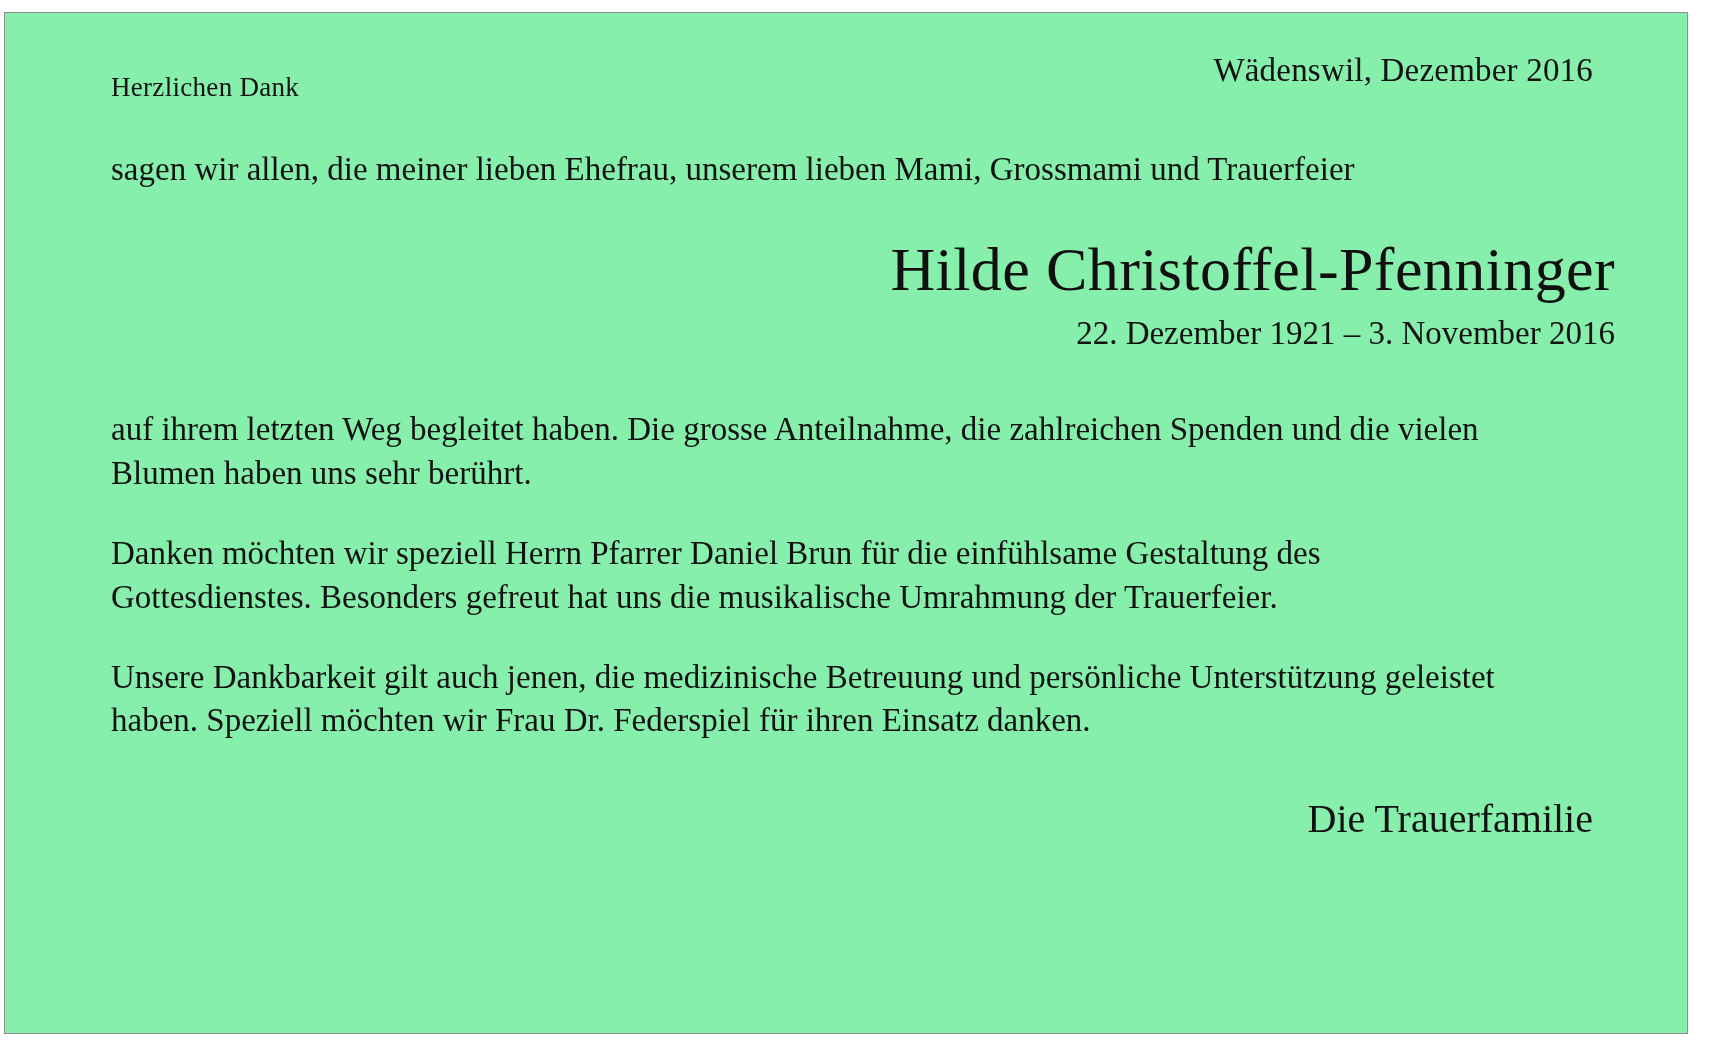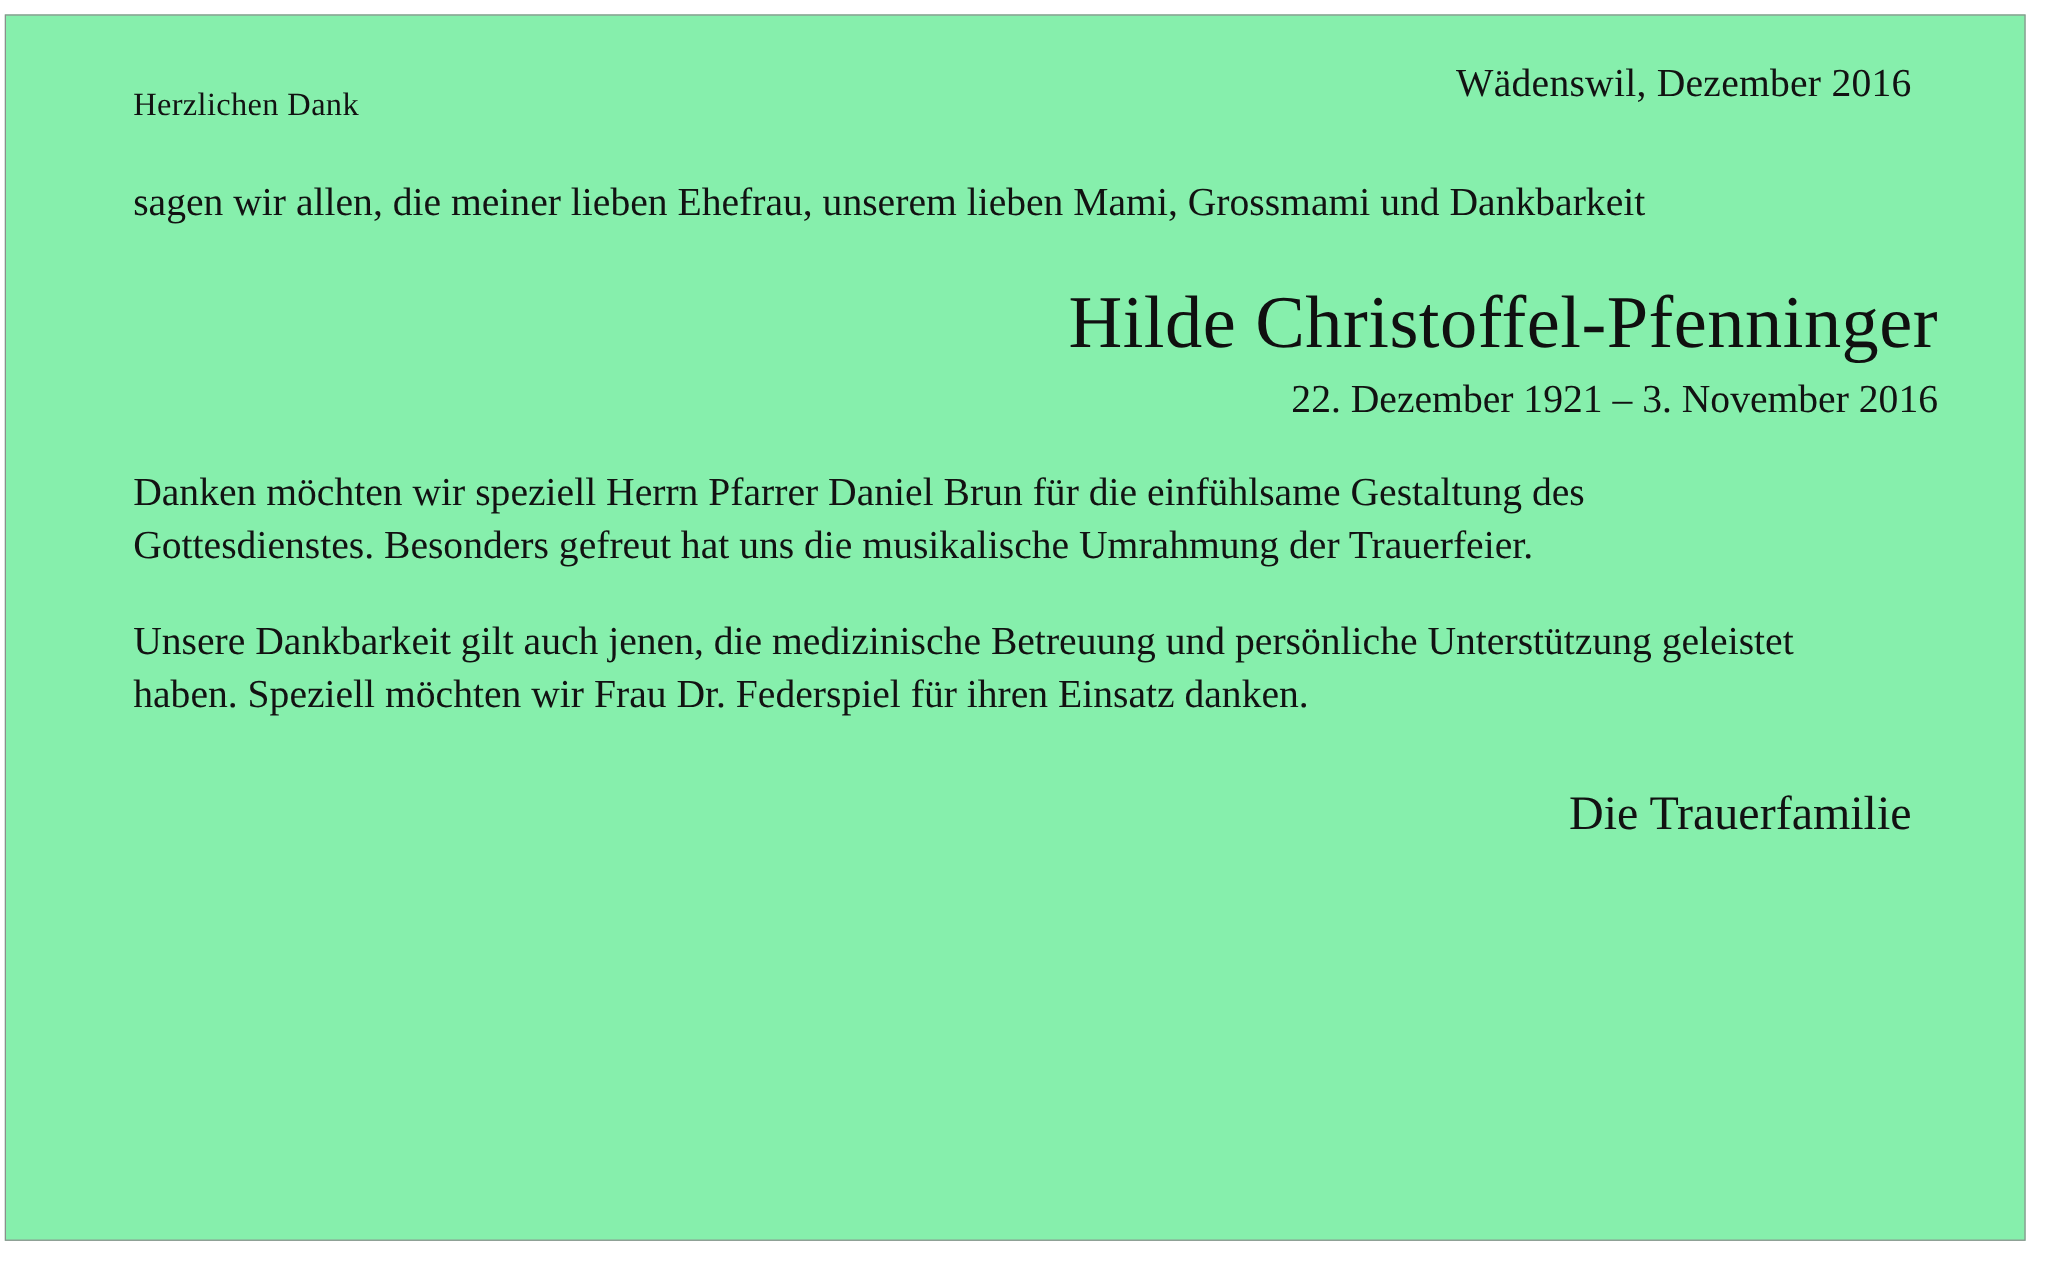--- a/index.html
+++ b/index.html
@@ -114,27 +114,28 @@
 <body>
 
 <div class="page">
   <div class="card">
     <div class="card-inner">
 
       <div class="place-date">Wädenswil, Dezember 2016</div>
 
       <div class="salutation">Herzlichen Dank</div>
 
-      <div class="intro">sagen wir allen, die meiner lieben Ehefrau, unserem lieben Mami, Grossmami und Dankbarkeit</div>
+      <div class="intro">sagen wir allen, die meiner lieben Ehefrau, unserem lieben Mami, Grossmami und Trauerfeier</div>
 
       <div class="name-block">
         <div class="deceased-name">Hilde Christoffel-Pfenninger</div>
         <div class="life-dates">22. Dezember 1921 – 3. November 2016</div>
       </div>
 
+      <div class="body-par first-after-name">auf ihrem letzten Weg begleitet haben. Die grosse Anteilnahme, die zahlreichen Spenden und die vielen Blumen haben uns sehr berührt.</div>
 
       <div class="body-par">Danken möchten wir speziell Herrn Pfarrer Daniel Brun für die einfühlsame Gestaltung des Gottesdienstes. Besonders gefreut hat uns die musikalische Umrahmung der Trauerfeier.</div>
 
       <div class="body-par">Unsere Dankbarkeit gilt auch jenen, die medizinische Betreuung und persönliche Unterstützung geleistet haben. Speziell möchten wir Frau Dr. Federspiel für ihren Einsatz danken.</div>
 
       <div class="signature">Die Trauerfamilie</div>
 
     </div>
   </div>
 </div>

